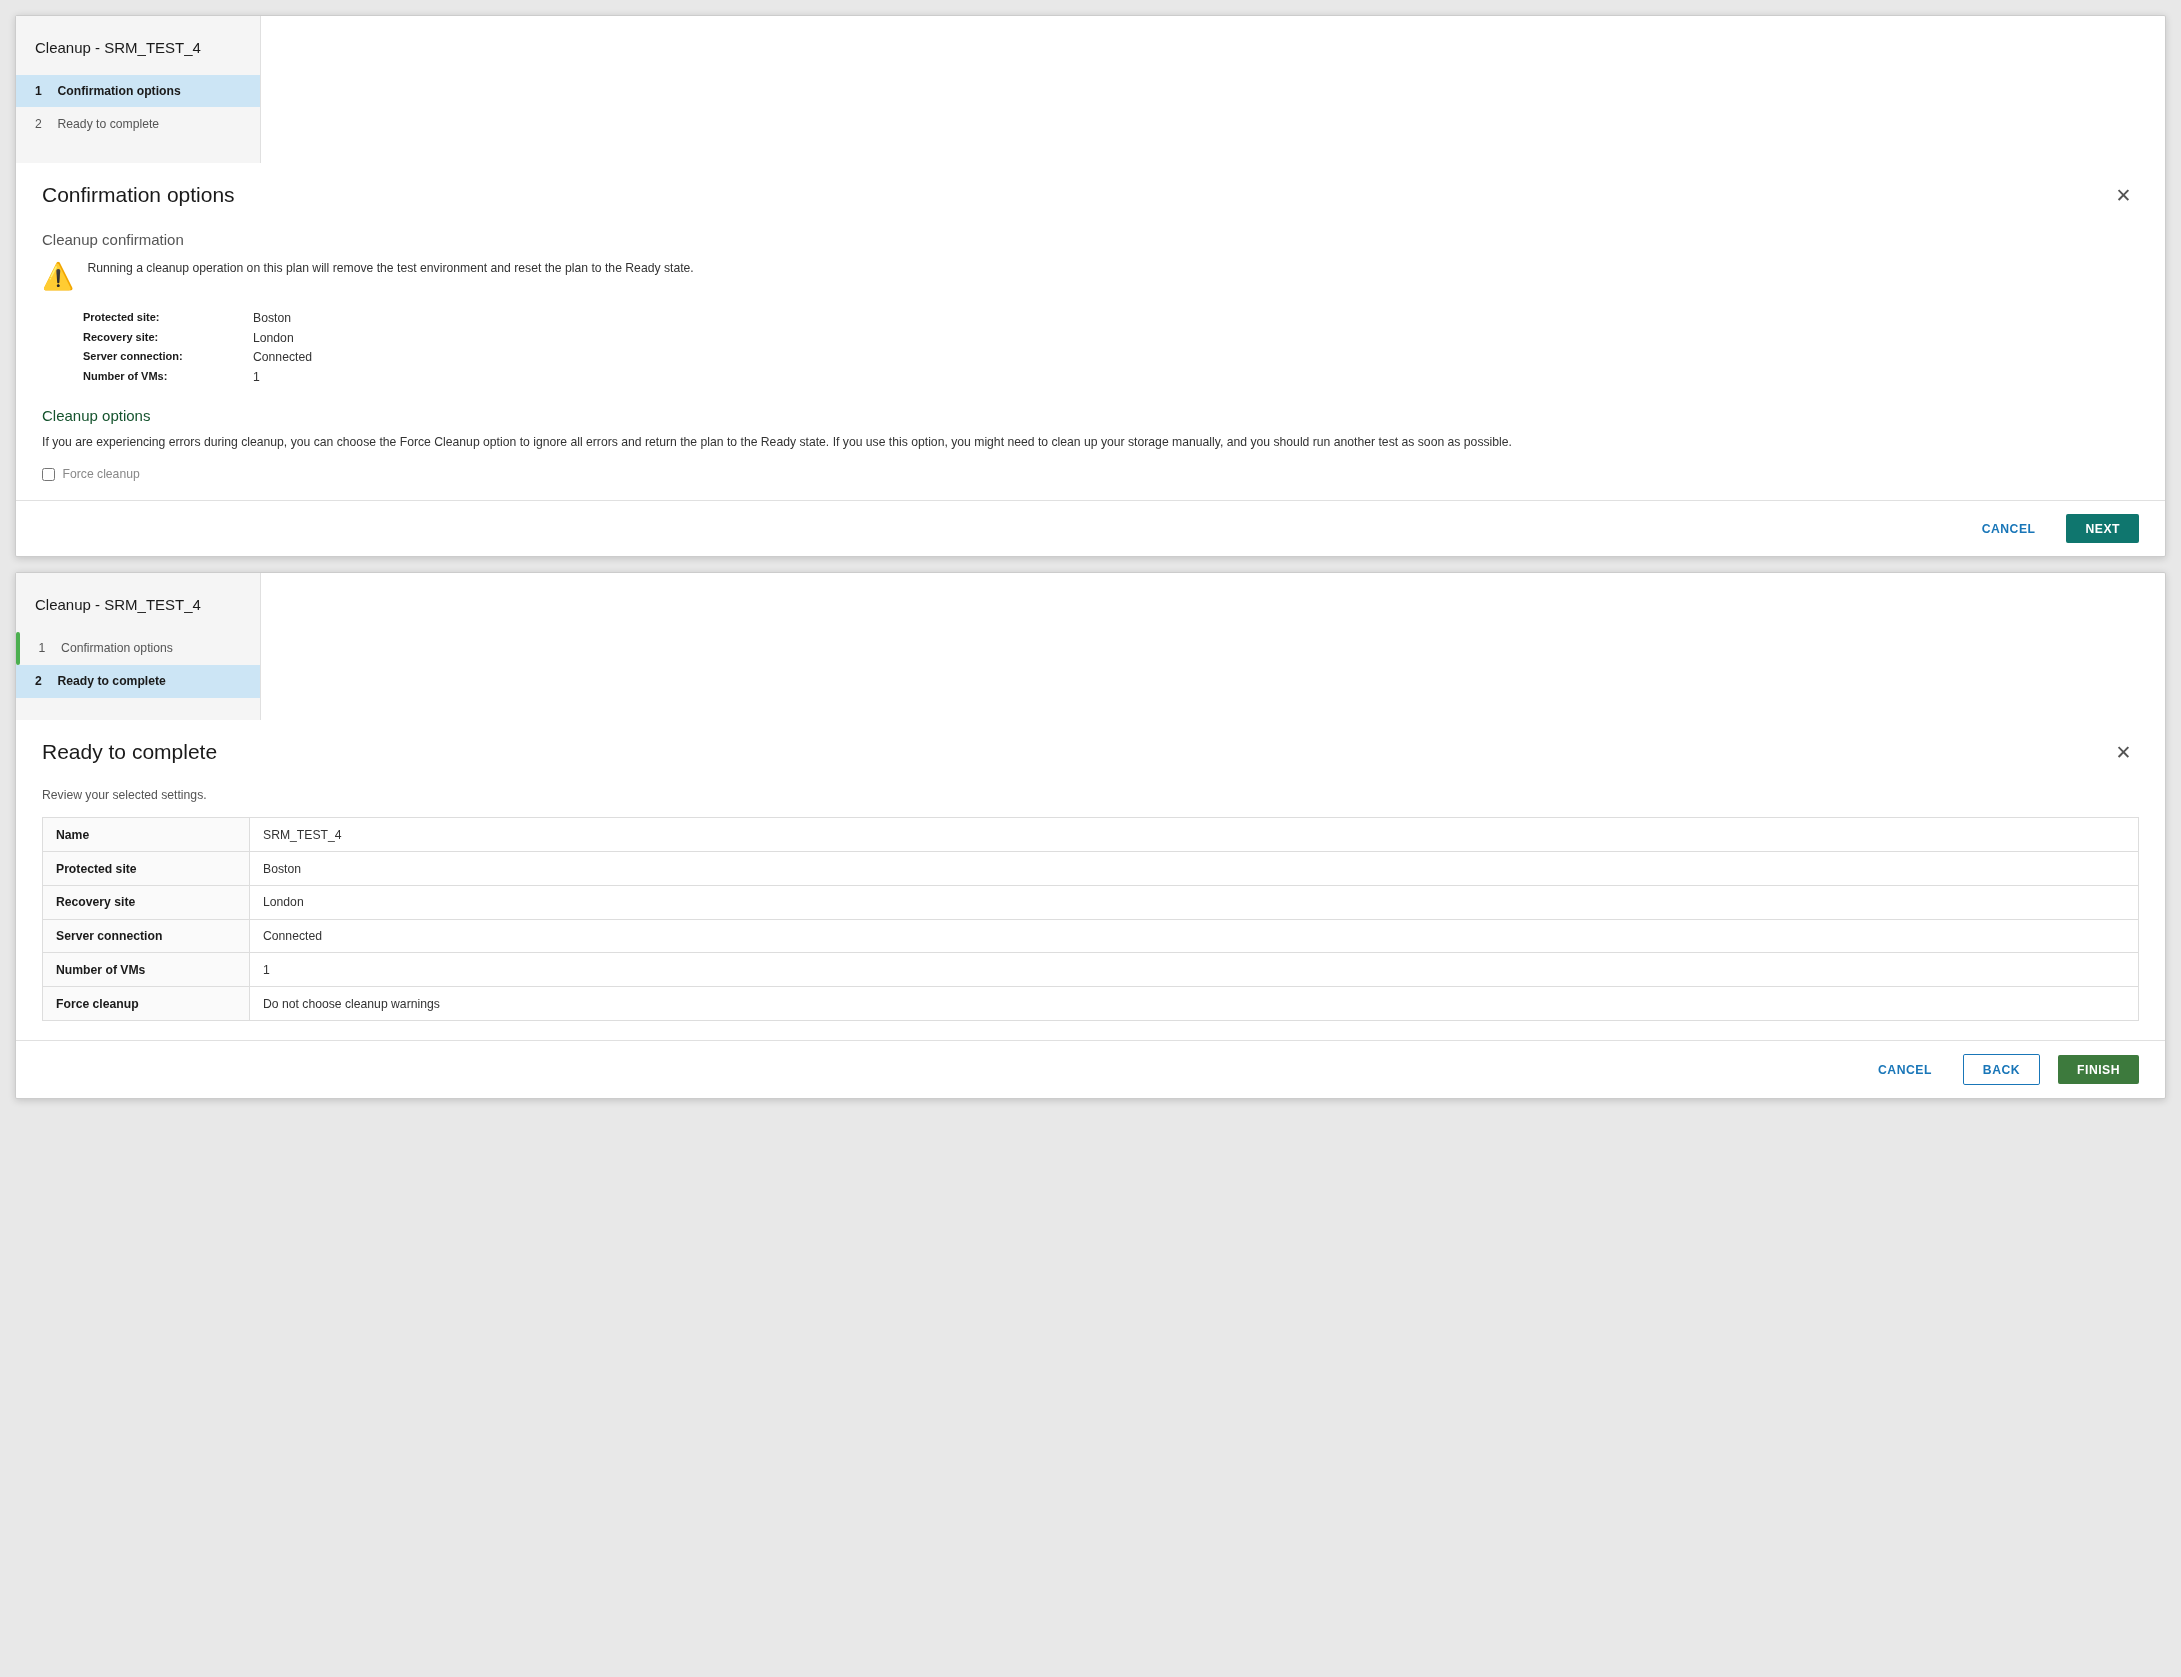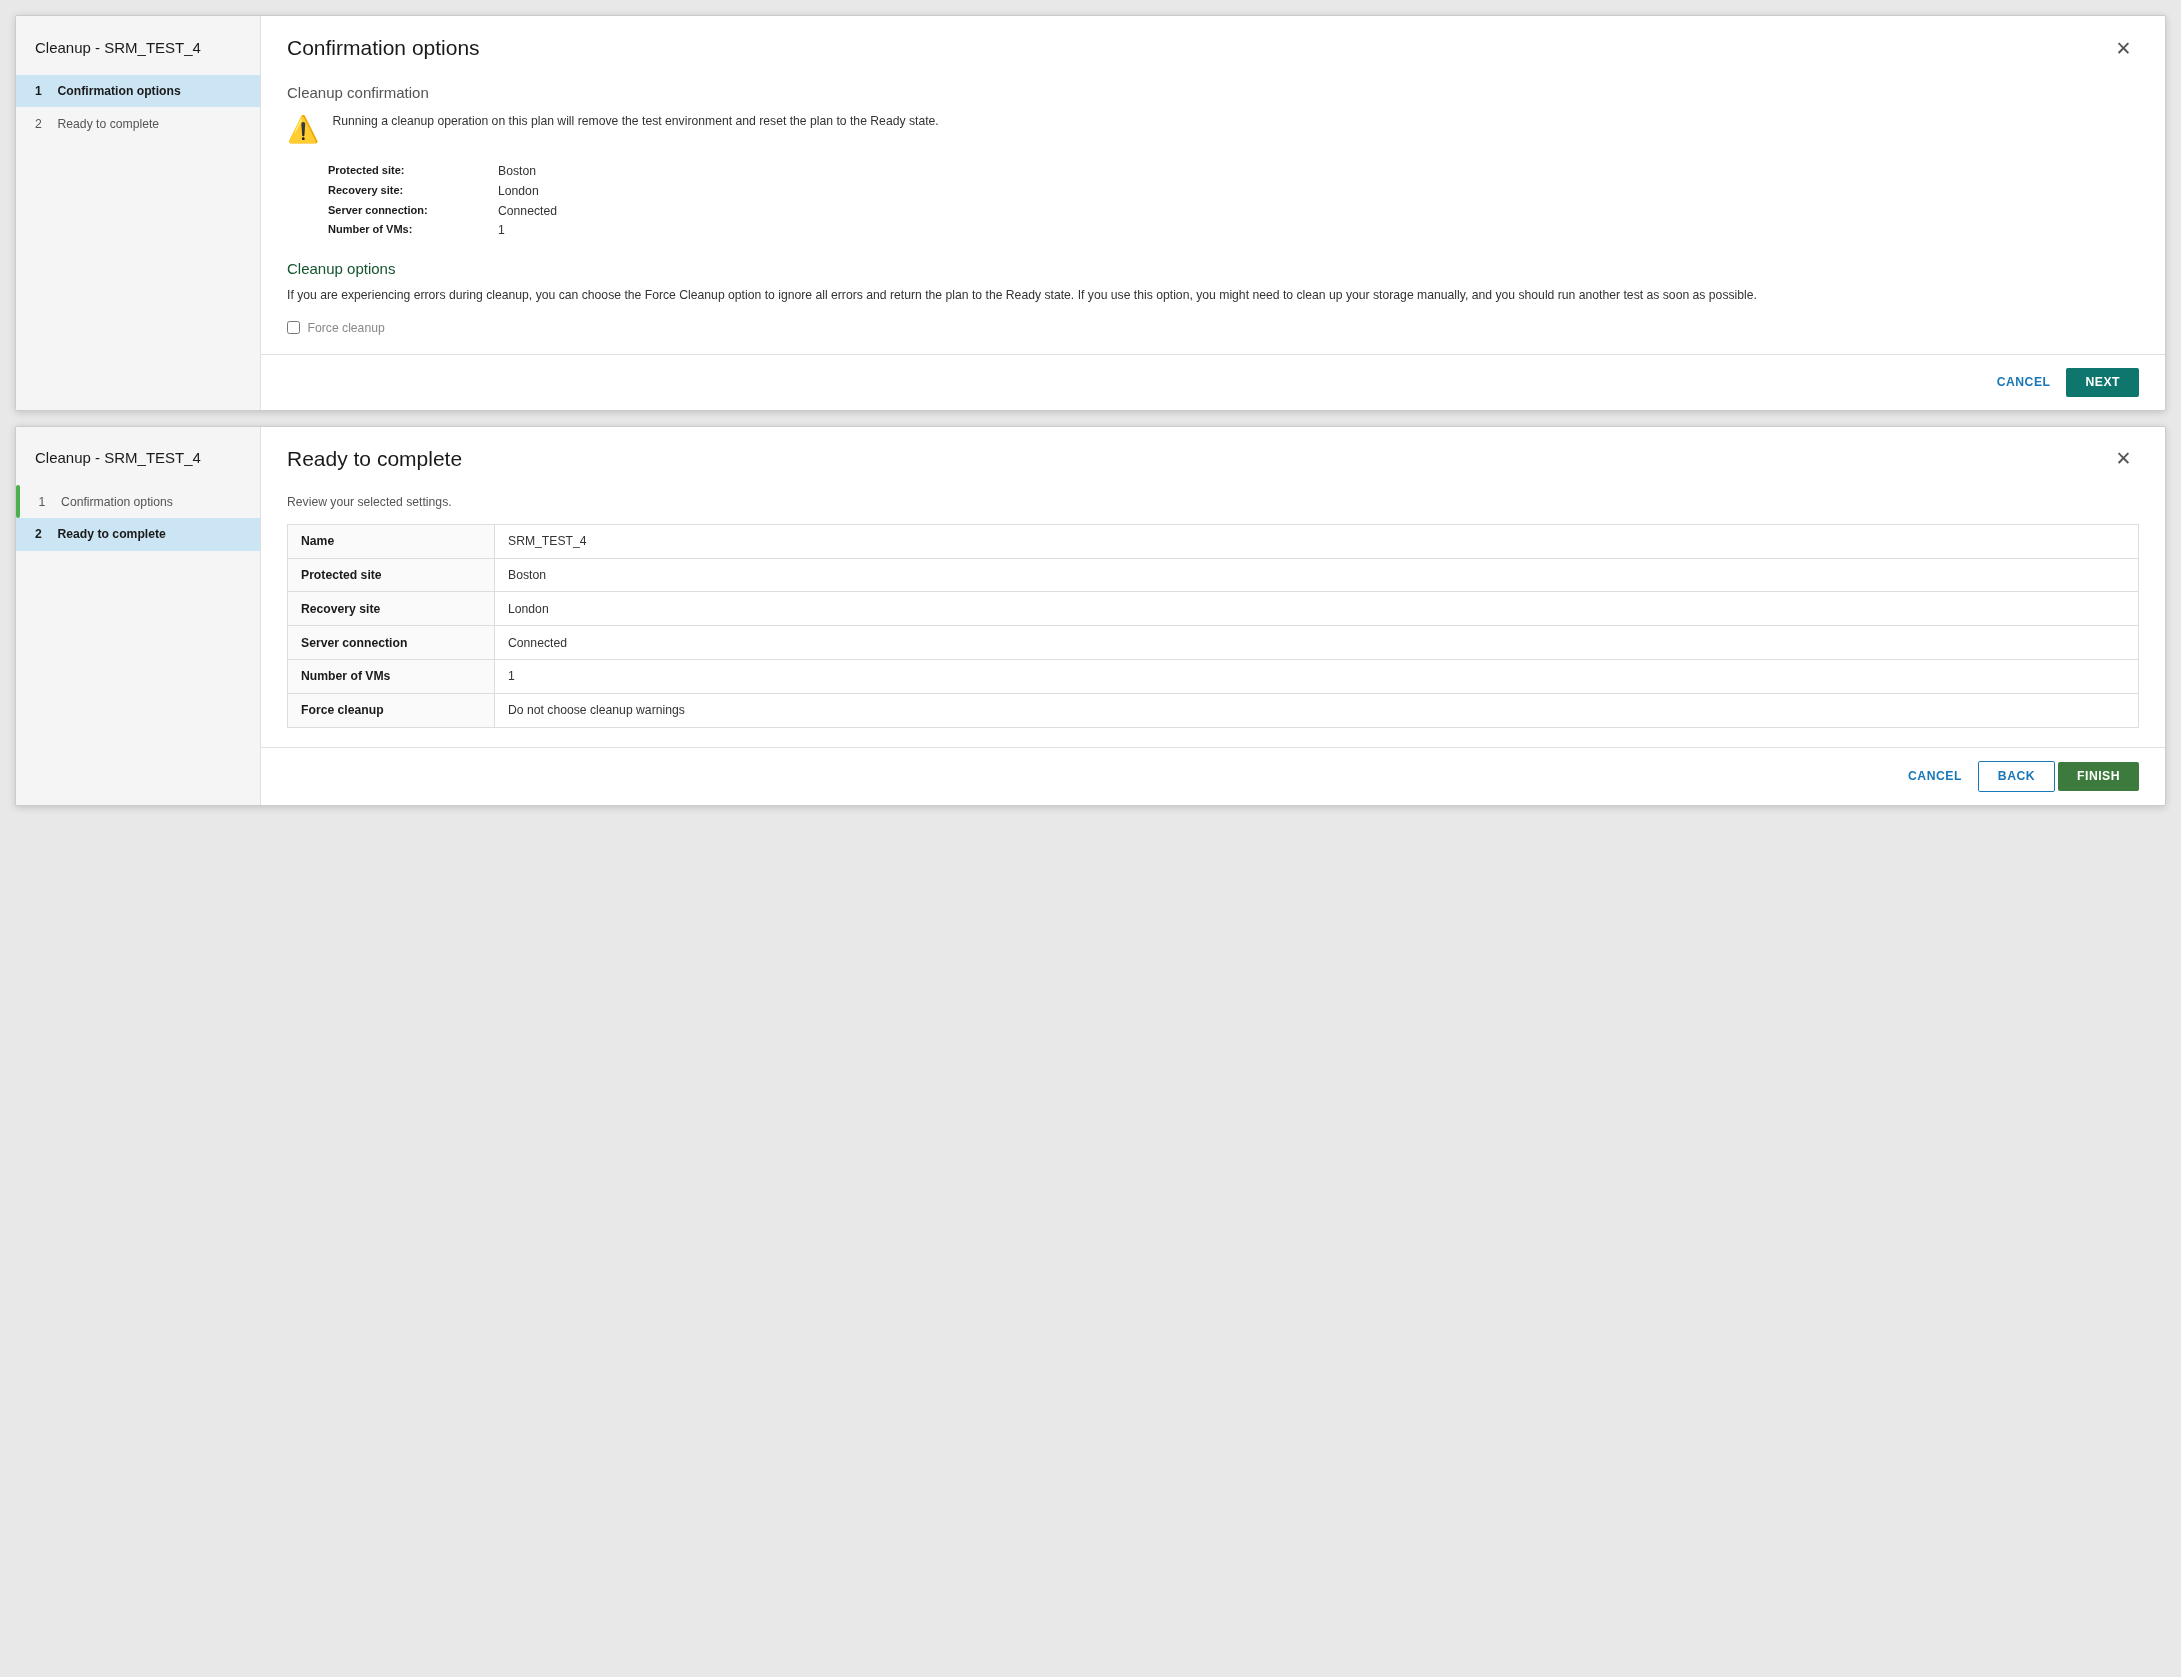--- a/index.html
+++ b/index.html
@@ -11,21 +11,21 @@
       gap: 15px;
       padding: 15px;
       min-height: 100vh;
     }
 
     .dialog {
       background: #fff;
       border: 0.9px solid #ccc;
       border-radius: 1.9px;
       display: flex;
-      flex-direction: row;
+      flex-direction: column;
       overflow: hidden;
       box-shadow: 0 1.9px 7.5px rgba(0,0,0,0.15);
     }
 
     
     .sidebar {
       width: 245px;
       min-width: 245px;
       background: #f5f5f5;
       padding: 22.6px 0;
@@ -169,21 +169,21 @@
     .checkbox-label {
       font-size: 12.2px;
       color: #888;
     }
 
     
     .dialog-footer {
       display: flex;
       justify-content: flex-end;
       align-items: center;
-      gap: 3px;
+      gap: 18px;
       padding: 13px 26px;
       border-top: 0.9px solid #e0e0e0;
     }
 
     .btn-cancel {
       background: none;
       border: none;
       color: #1976b8;
       font-size: 12.2px;
       font-weight: 600;

